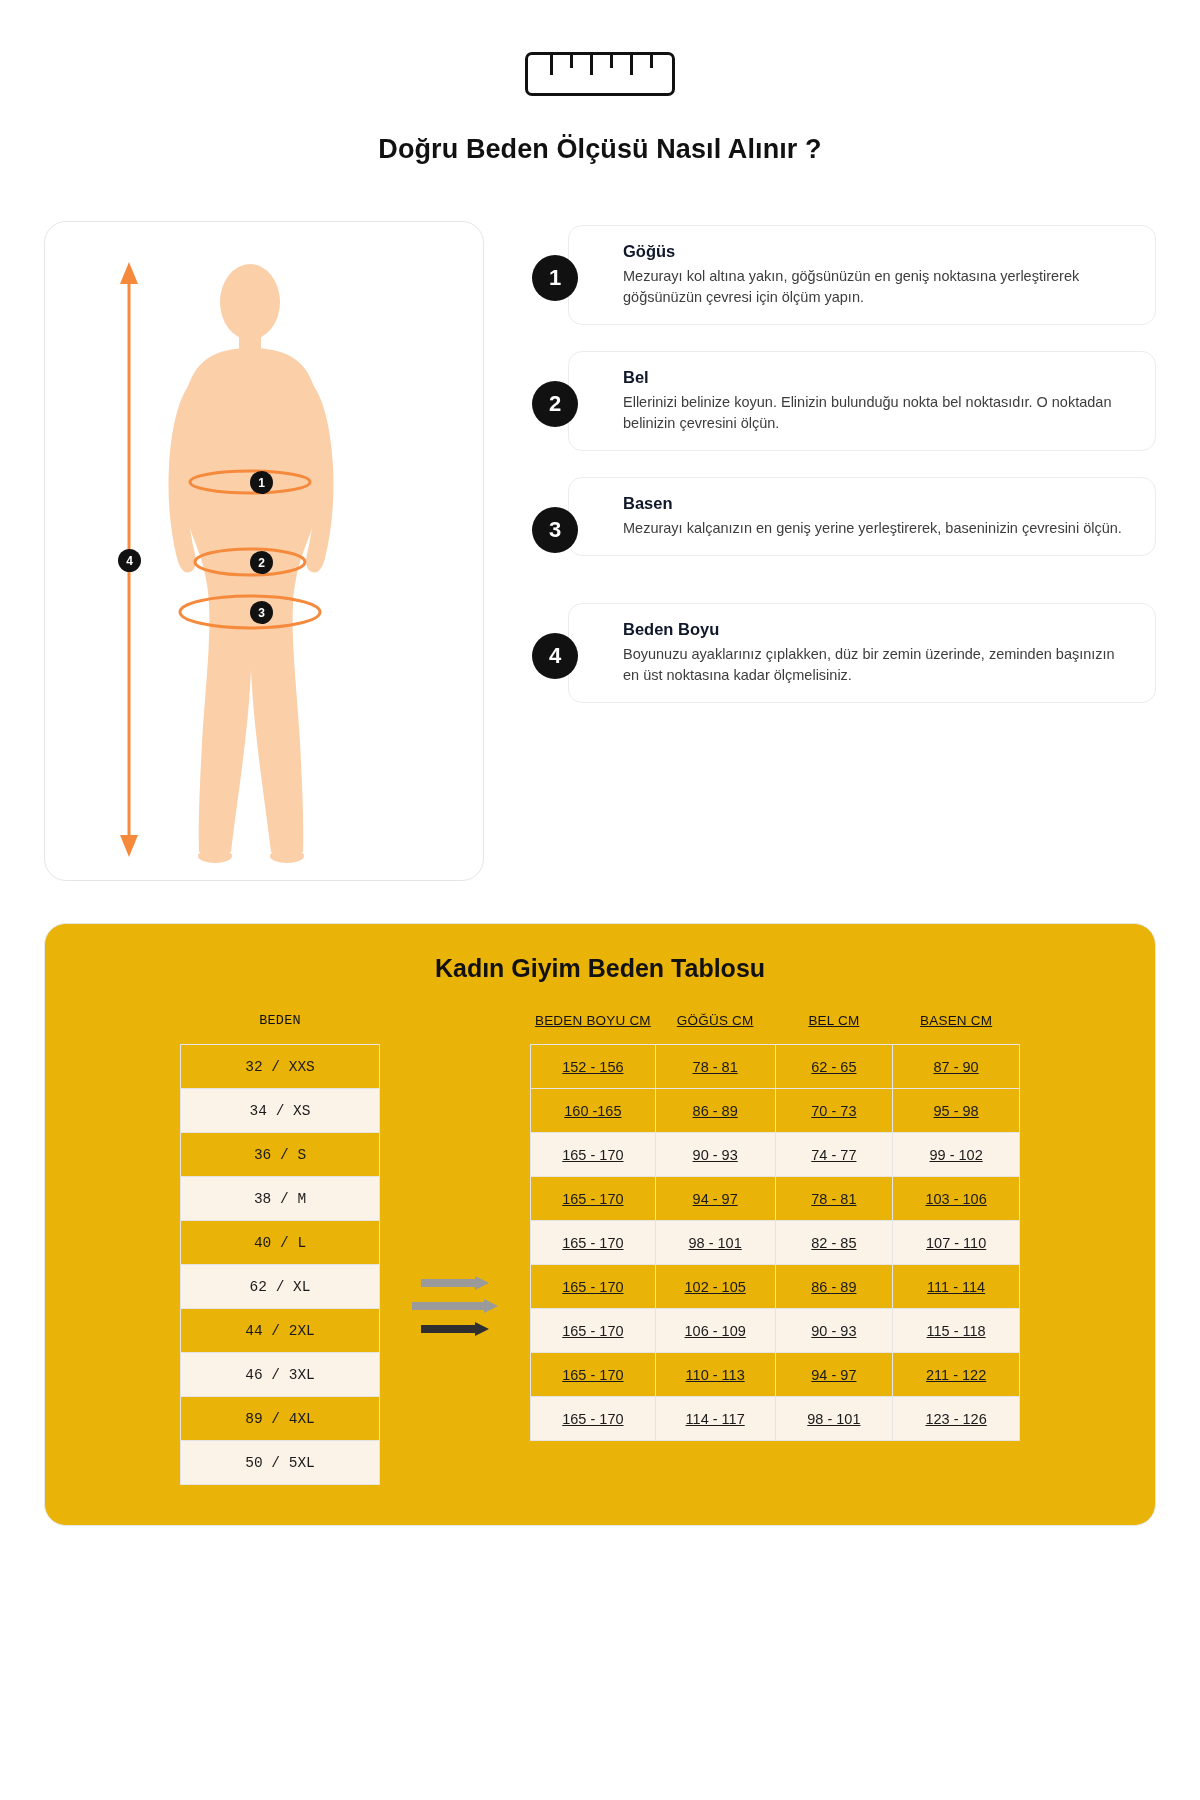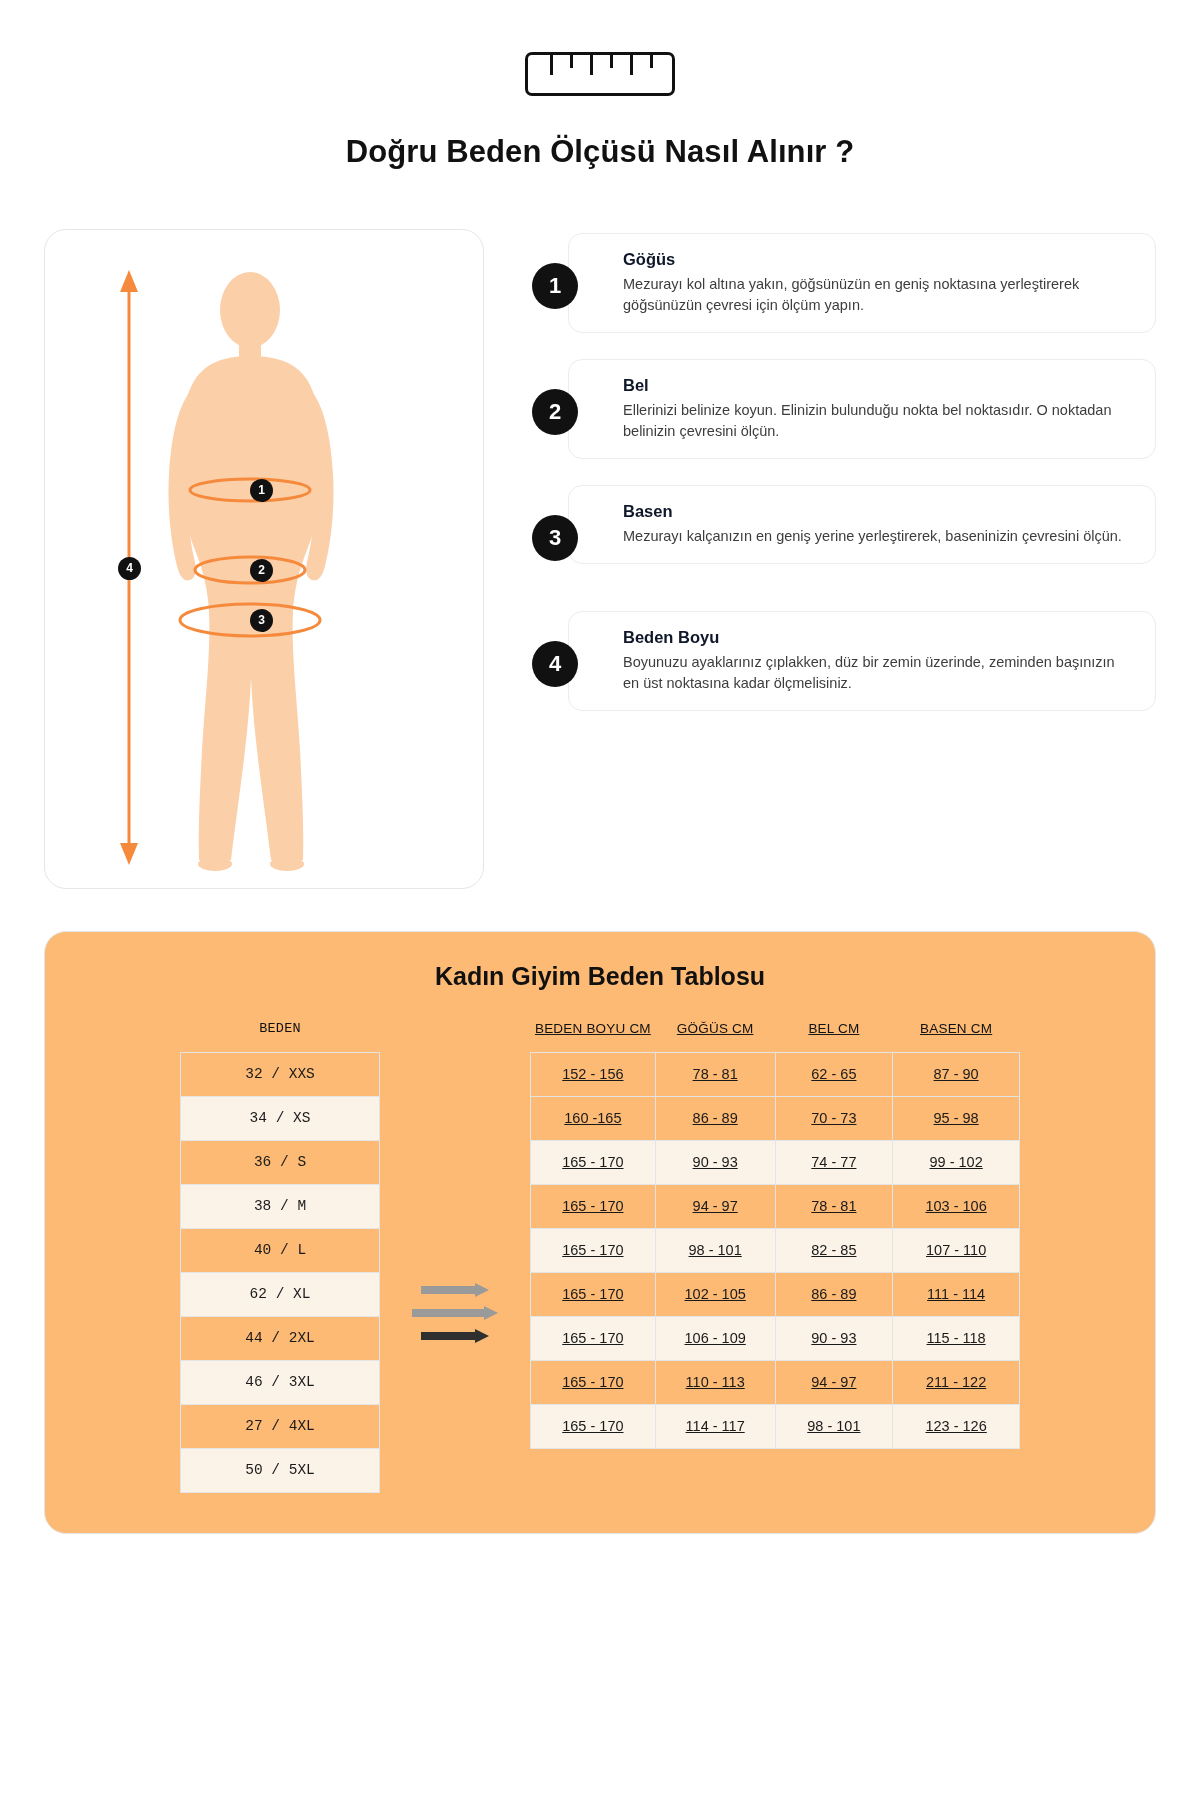--- a/index.html
+++ b/index.html
@@ -34,21 +34,21 @@
     background: #fff;
   }
   .ruler .tick {
     position: absolute;
     top: 0;
     width: 3px;
     background: #111;
   }
   .page-title {
     text-align: center;
-    font-size: 31px;
+    font-size: 27px;
     font-weight: bold;
     margin-top: 38px;
     letter-spacing: 0.1px;
     color: #111;
   }
 
   
   .top-section {
     display: flex;
     gap: 48px;
@@ -110,21 +110,21 @@
     font-size: 14.5px;
     line-height: 1.45;
     color: #3d3d3d;
   }
 
   
   .table-card {
     margin: 42px 44px 0 44px;
     border: 1px solid #e6e6e6;
     border-radius: 22px;
-    background: #fdba74;
+    background: #eab308;
     padding: 30px 34px 40px 34px;
   }
   .table-title {
     text-align: center;
     font-size: 25px;
     font-weight: bold;
     color: #111;
     margin-bottom: 22px;
   }
   .tbl-wrap {
@@ -333,21 +333,21 @@
           <tr class="alt">
               <td>62 / XL</td>
             </tr>
           <tr>
               <td>44 / 2XL</td>
             </tr>
           <tr class="alt">
               <td>46 / 3XL</td>
             </tr>
           <tr>
-              <td>27 / 4XL</td>
+              <td>89 / 4XL</td>
             </tr>
           <tr class="alt">
               <td>50 / 5XL</td>
             </tr>
         </tbody>
       </table>
 
       <div class="arrows">
         <span class="arrow" style="width:68px;">
           <span class="shaft" style="width:54px;background:#9a9a9a;"></span>

